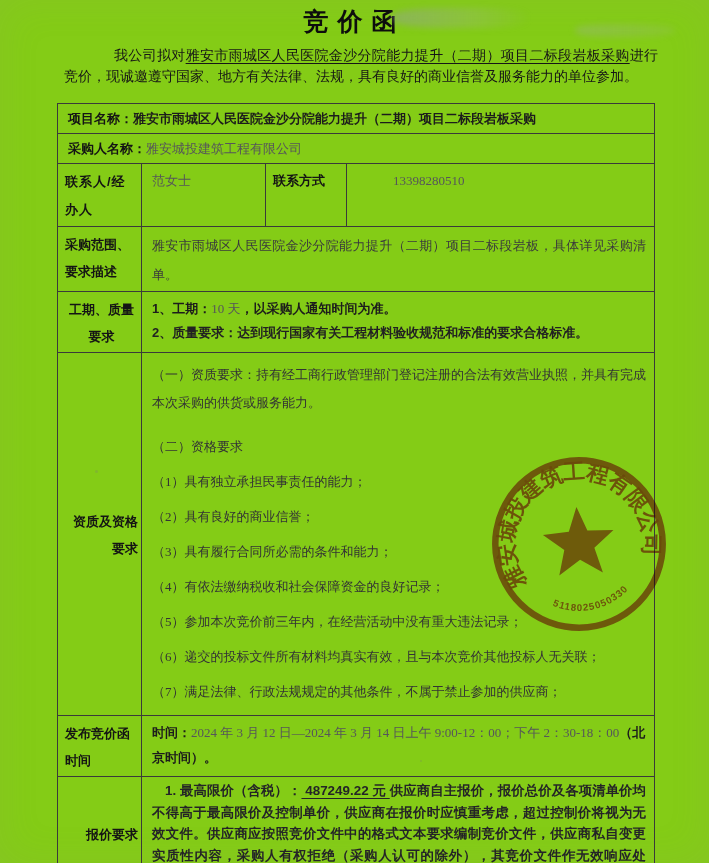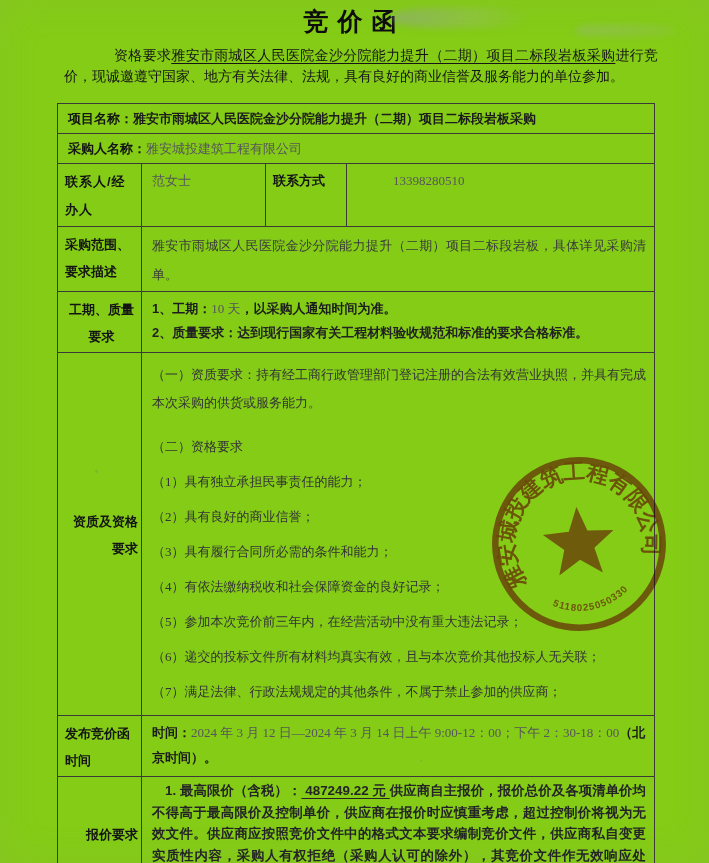--- a/index.html
+++ b/index.html
@@ -137,21 +137,21 @@
 </head>
 <body>
 
 <div class="page">
 
   <div class="smudge smudge-1"></div>
   <div class="smudge smudge-2"></div>
 
   <div class="doc-title">竞价函</div>
 
-  <p class="intro"><span>资格要求</span><span class="u">雅安市雨城区人民医院金沙分院能力提升（二期）项目二标段岩板采购</span><span>进行竞价，现诚邀遵守国家、地方有关法律、法规，具有良好的商业信誉及服务能力的单位参加。</span></p>
+  <p class="intro"><span>我公司拟对</span><span class="u">雅安市雨城区人民医院金沙分院能力提升（二期）项目二标段岩板采购</span><span>进行竞价，现诚邀遵守国家、地方有关法律、法规，具有良好的商业信誉及服务能力的单位参加。</span></p>
 
   <table class="doc-table">
     <colgroup>
       <col style="width:84px">
         <col style="width:124px">
         <col style="width:81px">
         <col style="width:308px">
     </colgroup>
 
     <tbody>

